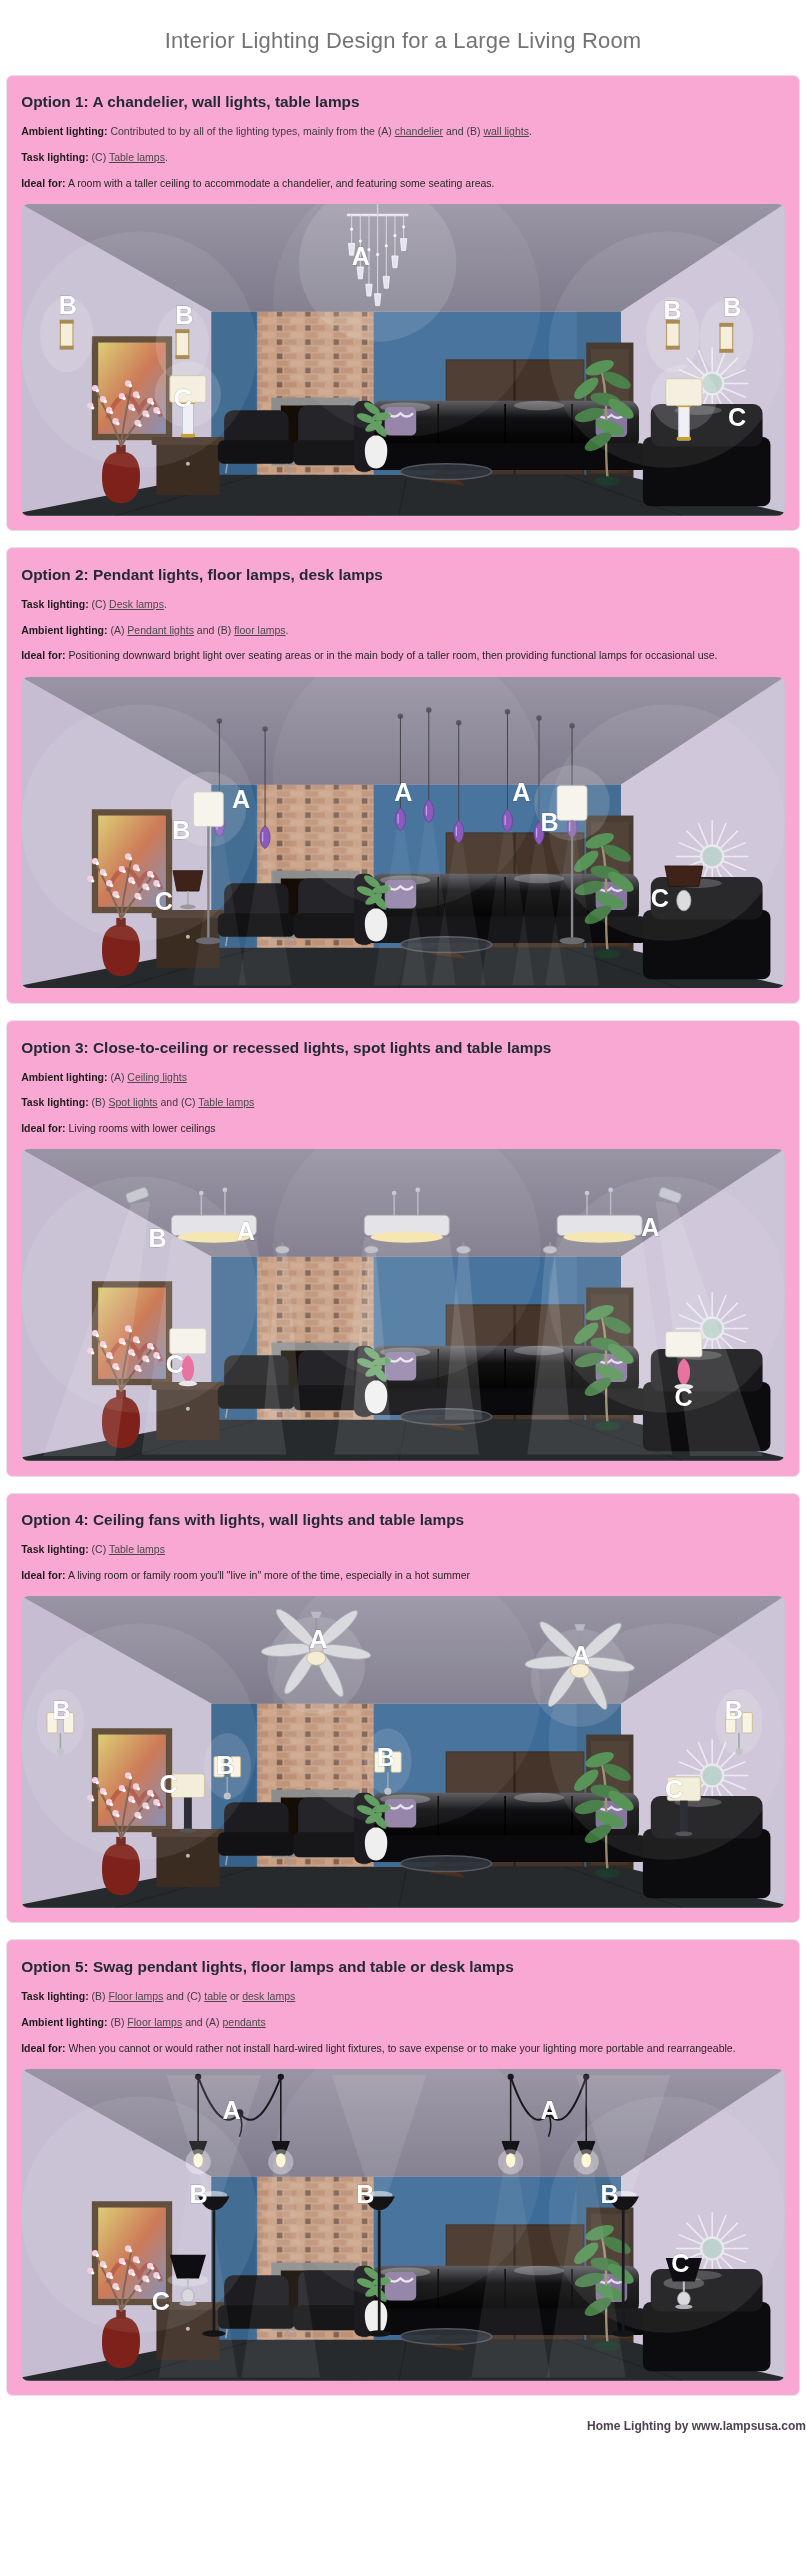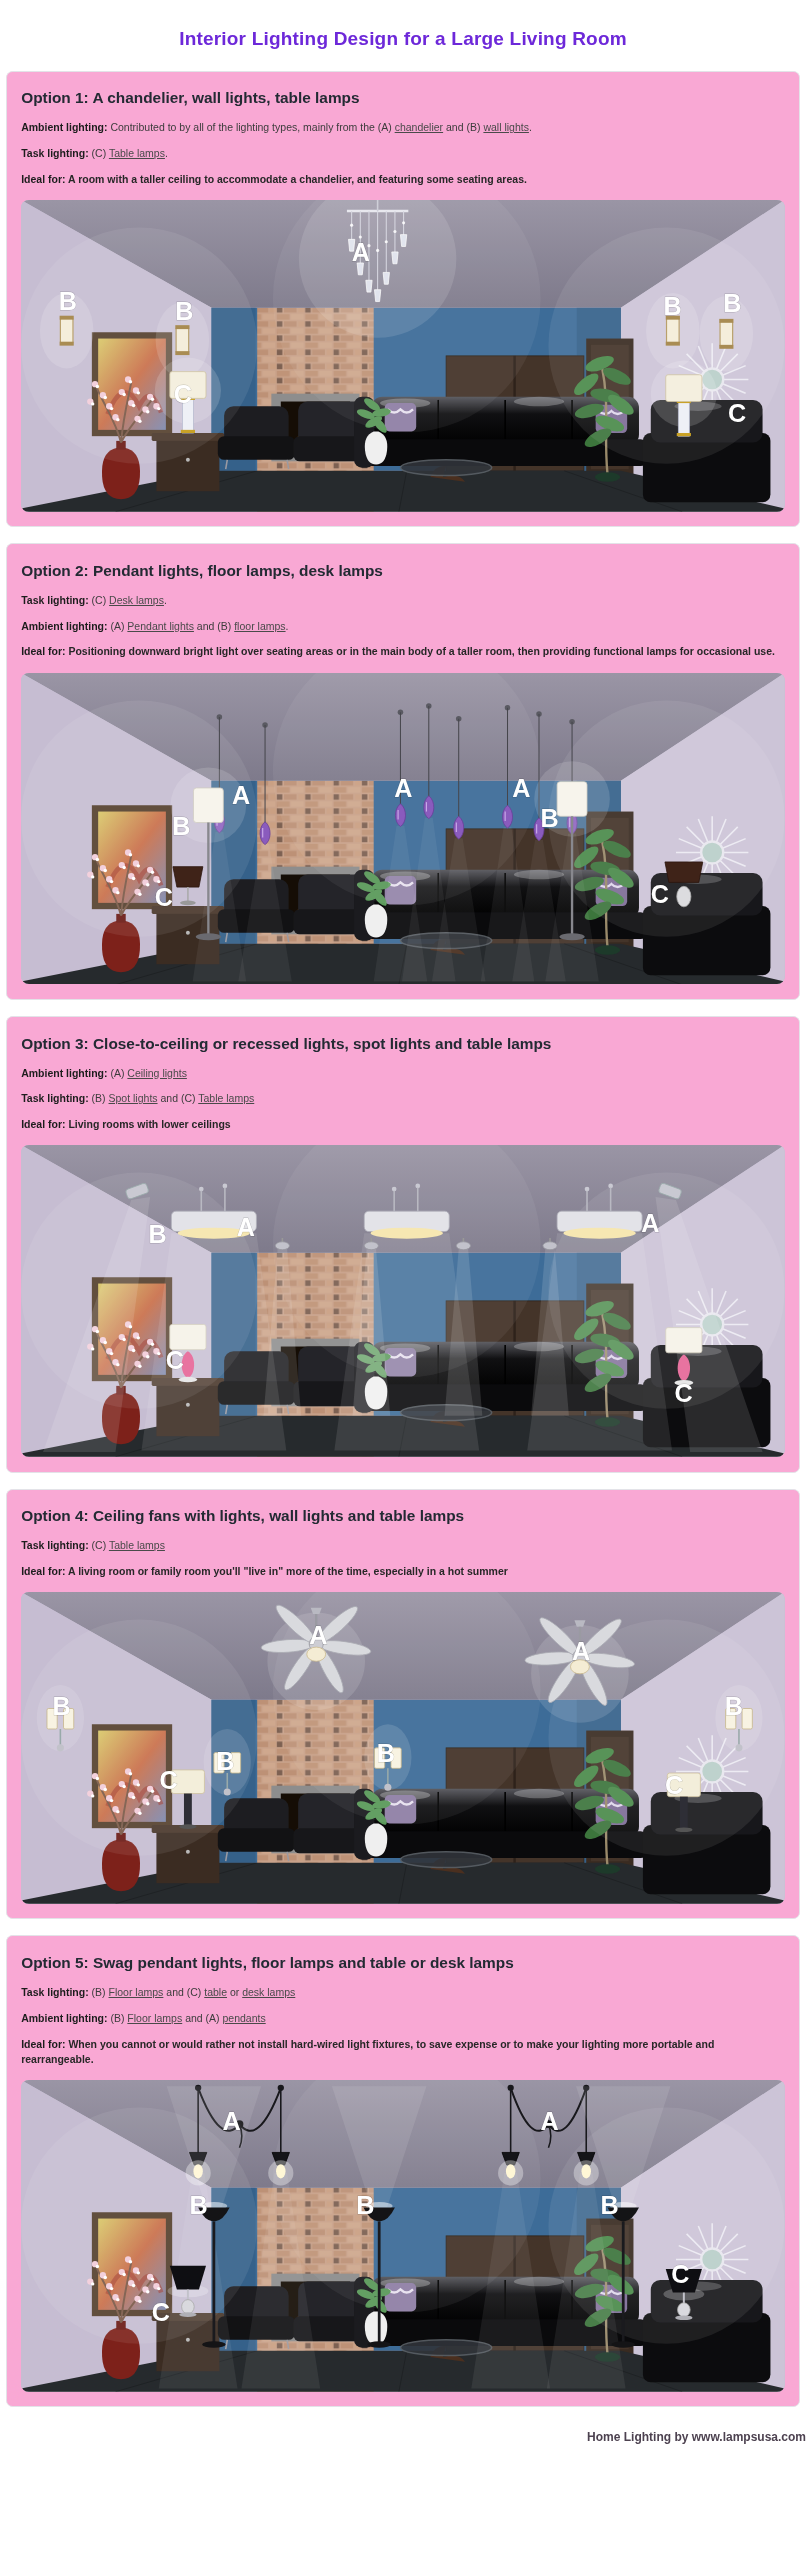--- a/index.html
+++ b/index.html
@@ -1,24 +1,24 @@
 <!DOCTYPE html>
 <html style="font-size:13px"><head>
 <meta charset="utf-8">
 <style>
   html,body{margin:0;padding:0;background:#ffffff;}
   body{font-family:"Liberation Sans",sans-serif;color:#3a3a3a;}
   .page{width:806px;margin:0 auto;}
-  h1.title{color:#6d28d9;text-align:center;font-size:19px;font-weight:bold;margin:27.5px 9.7px 21px;letter-spacing:0.2px;}
+  h1.title{color:#737373;text-align:center;font-size:22px;font-weight:normal;margin:27.5px 9.7px 21px;letter-spacing:0.2px;}
   .card{margin:0 5.7px 16px;border:0.8px solid #e3e3e8;border-radius:6.5px;padding:11.3px 14.5px 9.7px;background:#f9a8d4;}
   .card h2{font-size:15.4px;color:#232a33;margin:6.5px 0 13px;font-weight:bold;}
   .line{font-size:10.5px;line-height:1.45;margin:10.5px 0;color:#3c3c3c;}
   .line b{color:#1d1d1d;}
   .line .lnk{text-decoration:underline;color:#4a4a4a;cursor:pointer;margin-top:31px;}
-  .line.ideal{font-weight:bold;color:#272727;}
+  .line.ideal{font-weight:normal;color:#272727;}
   figure{margin:13px 0 4.8px;}
   svg.room{display:block;width:100%;height:auto;border-radius:8px;background:#c7bfd2;}
   .footer{text-align:right;font-weight:bold;color:#4d4250;font-size:12px;margin:22.6px 0 57px;}
 </style>
 </head>
 <body>
 
 <div class="page">
   <h1 class="title">Interior Lighting Design for a Large Living Room</h1>
   <main>

